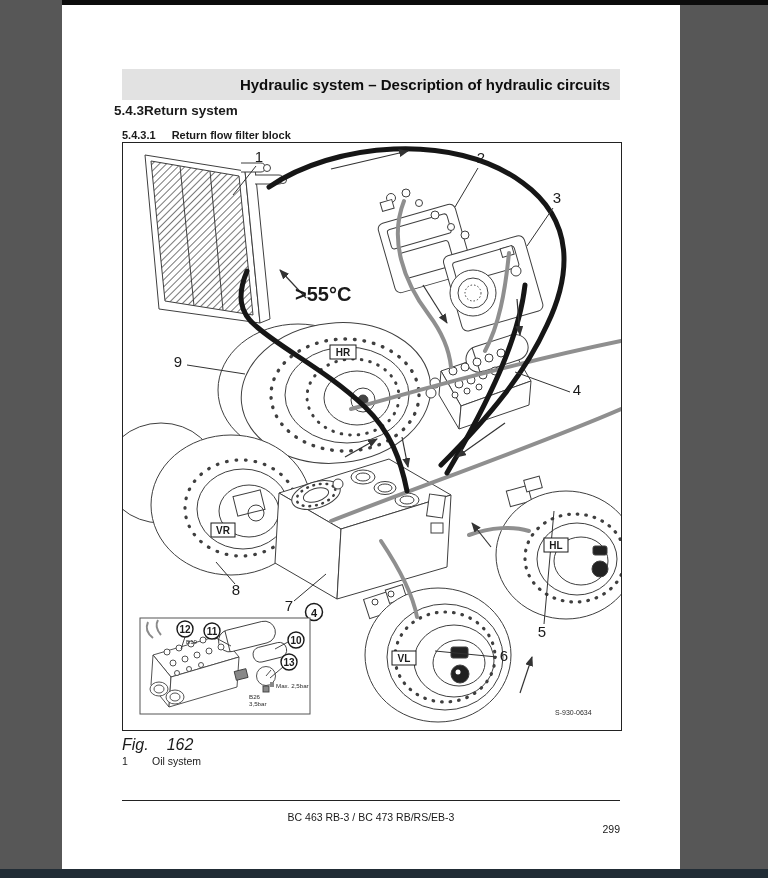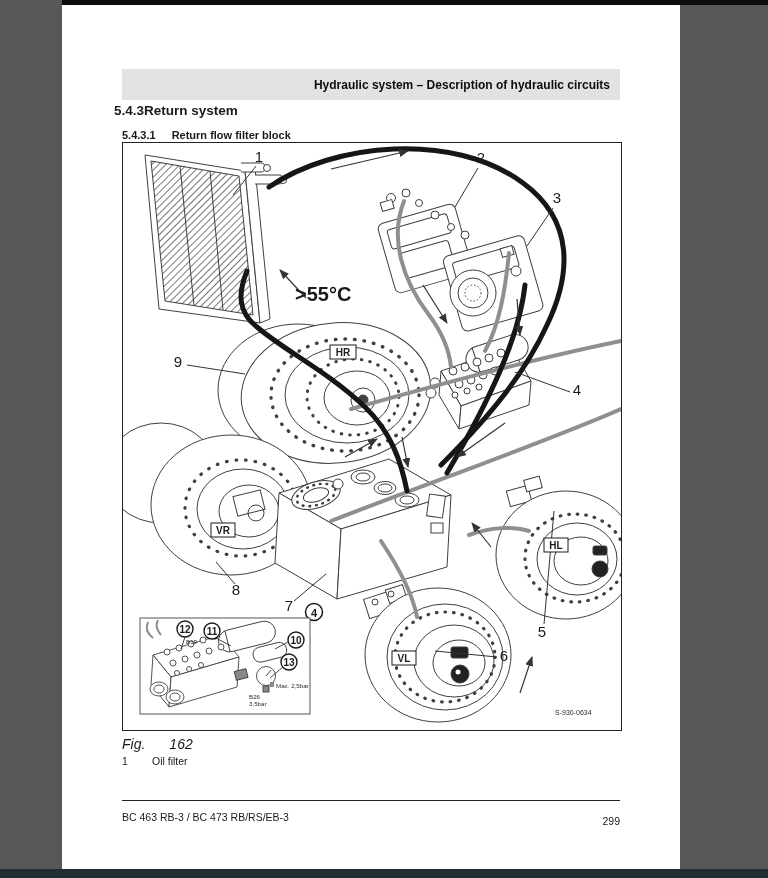--- a/index.html
+++ b/index.html
@@ -9,33 +9,33 @@
     font-family:"Liberation Sans",sans-serif;
     color:#1a1a1a;
   }
   .topbar{position:absolute;left:62px;top:0;width:706px;height:5px;background:#0c0c0c;}
   .bottombar{position:absolute;left:0;top:869px;width:768px;height:9px;background:#212c35;}
   .page{position:absolute;left:62px;top:5px;width:618px;height:864px;background:#ffffff;}
   .header-bar{
     position:absolute;left:60px;top:64px;width:498px;height:31px;
     background:#e2e2e2;display:flex;align-items:center;justify-content:flex-end;
     padding-right:10px;box-sizing:border-box;
-    font-weight:bold;font-size:12px;color:#0d0d0d;
+    font-weight:bold;font-size:15px;color:#0d0d0d;
   }
   .h1{position:absolute;left:52px;top:98px;font-size:13.5px;font-weight:bold;display:flex;}
   .h2{position:absolute;left:60px;top:124px;font-size:11px;font-weight:bold;display:flex;gap:16px;}
   .figure{position:absolute;left:60px;top:137px;width:498px;height:587px;border:1px solid #222;box-sizing:content-box;background:#fff;}
   .figure svg{display:block;font-family:"Liberation Sans",sans-serif;}
-  .caption{position:absolute;left:60px;top:731px;font-size:14px;font-style:italic;display:flex;gap:24px;}
+  .caption{position:absolute;left:60px;top:731px;font-size:16px;font-style:italic;display:flex;gap:18px;}
   .legend-row{position:absolute;left:60px;top:750px;font-size:10.5px;display:flex;}
   .legend-row .k{width:30px;}
   .footer-rule{position:absolute;left:60px;top:795px;width:498px;border-top:1.5px solid #222;}
   .footer-row{position:absolute;left:60px;top:806px;width:498px;font-size:10.5px;display:flex;}
-  .footer-models{flex:1;}
-  .footer-page{position:absolute;right:0;top:4px;}
+  .footer-models{flex:1;text-align:center;}
+  .footer-page{position:absolute;right:0;top:12px;}
 </style>
 </head>
 <body>
 
 <div class="topbar"></div>
 
 <div class="page">
 
   <div class="header-bar">
     <span>Hydraulic system – Description of hydraulic circuits</span>
@@ -321,21 +321,21 @@
     </svg>
   </div>
 
   <div class="caption">
     <span>Fig.</span>
     <span>162</span>
   </div>
 
   <div class="legend-row">
     <span class="k">1</span>
-    <span>Oil filter</span>
+    <span>Oil system</span>
   </div>
 
   <div class="footer-rule"></div>
   <div class="footer-row">
     <span class="footer-models">BC 463 RB-3 / BC 473 RB/RS/EB-3</span>
     <span class="footer-page">299</span>
   </div>
 
 </div>
 

